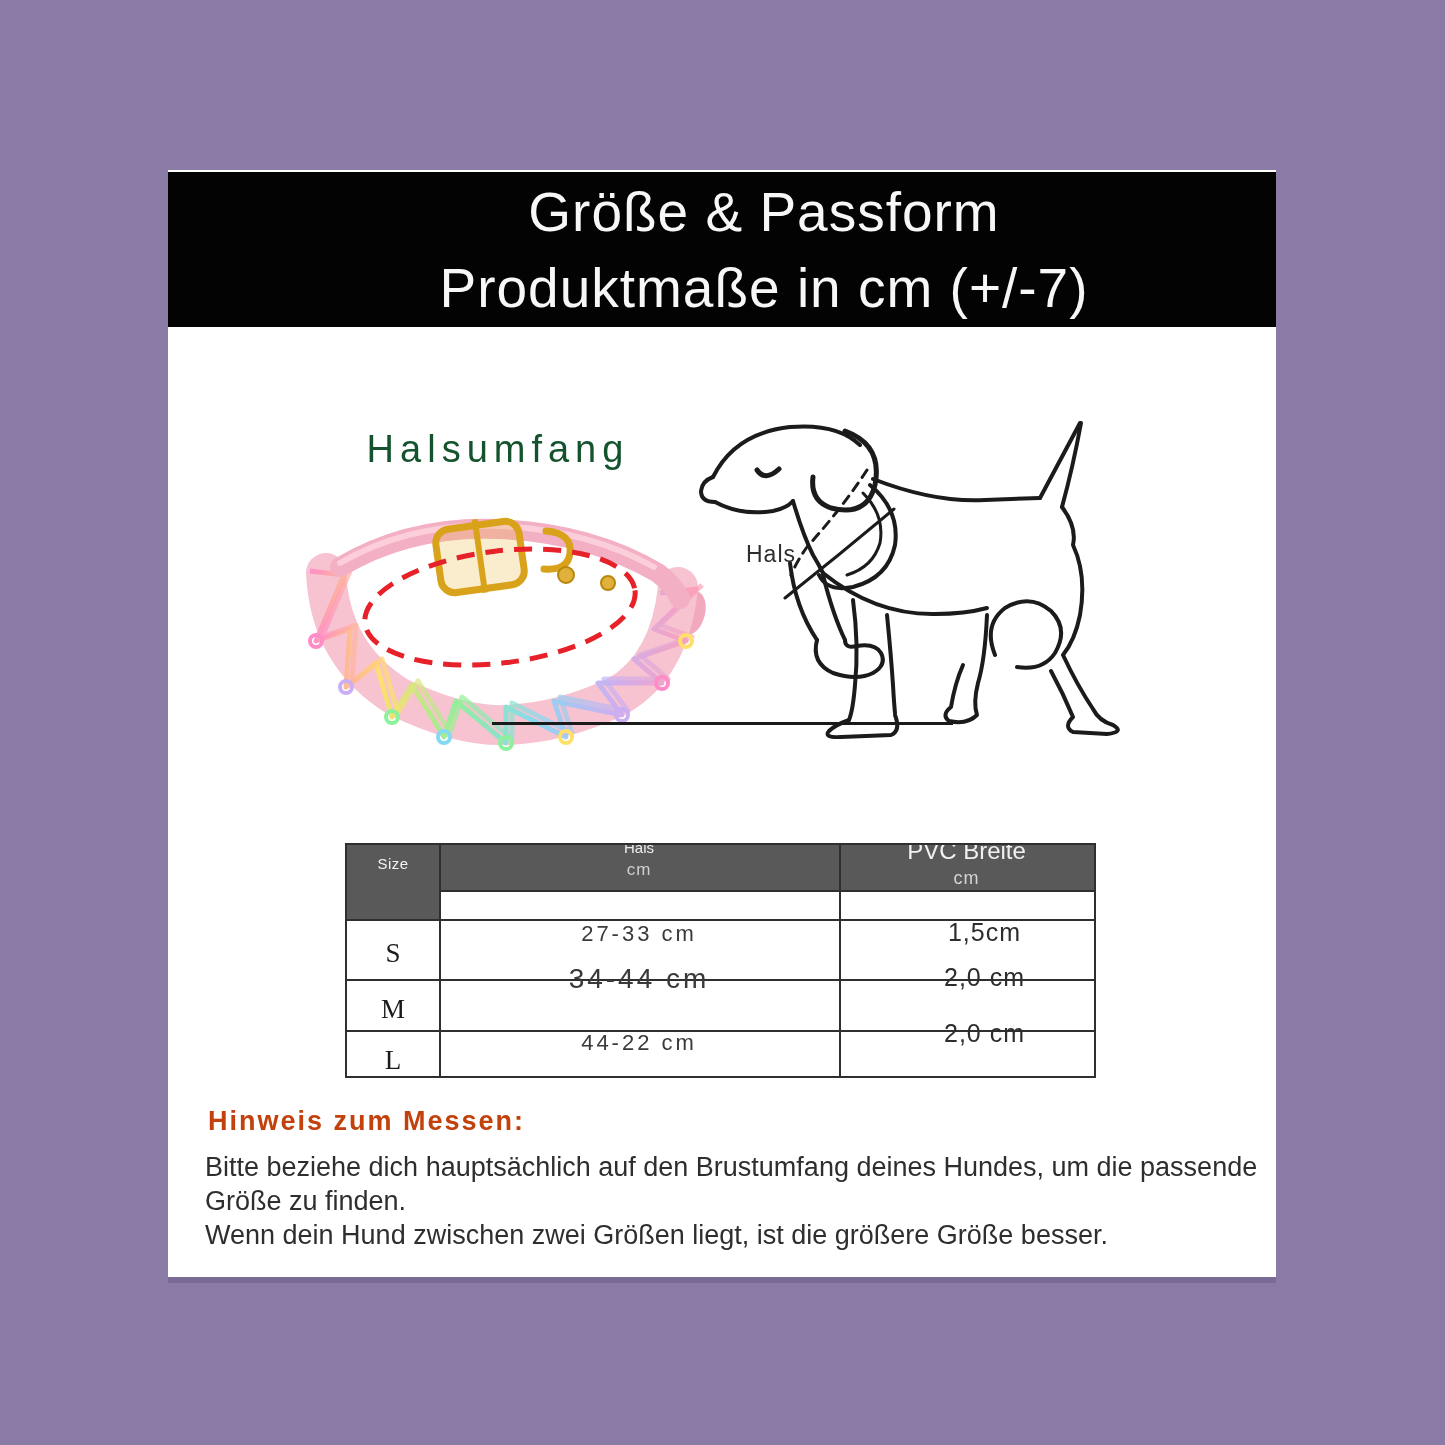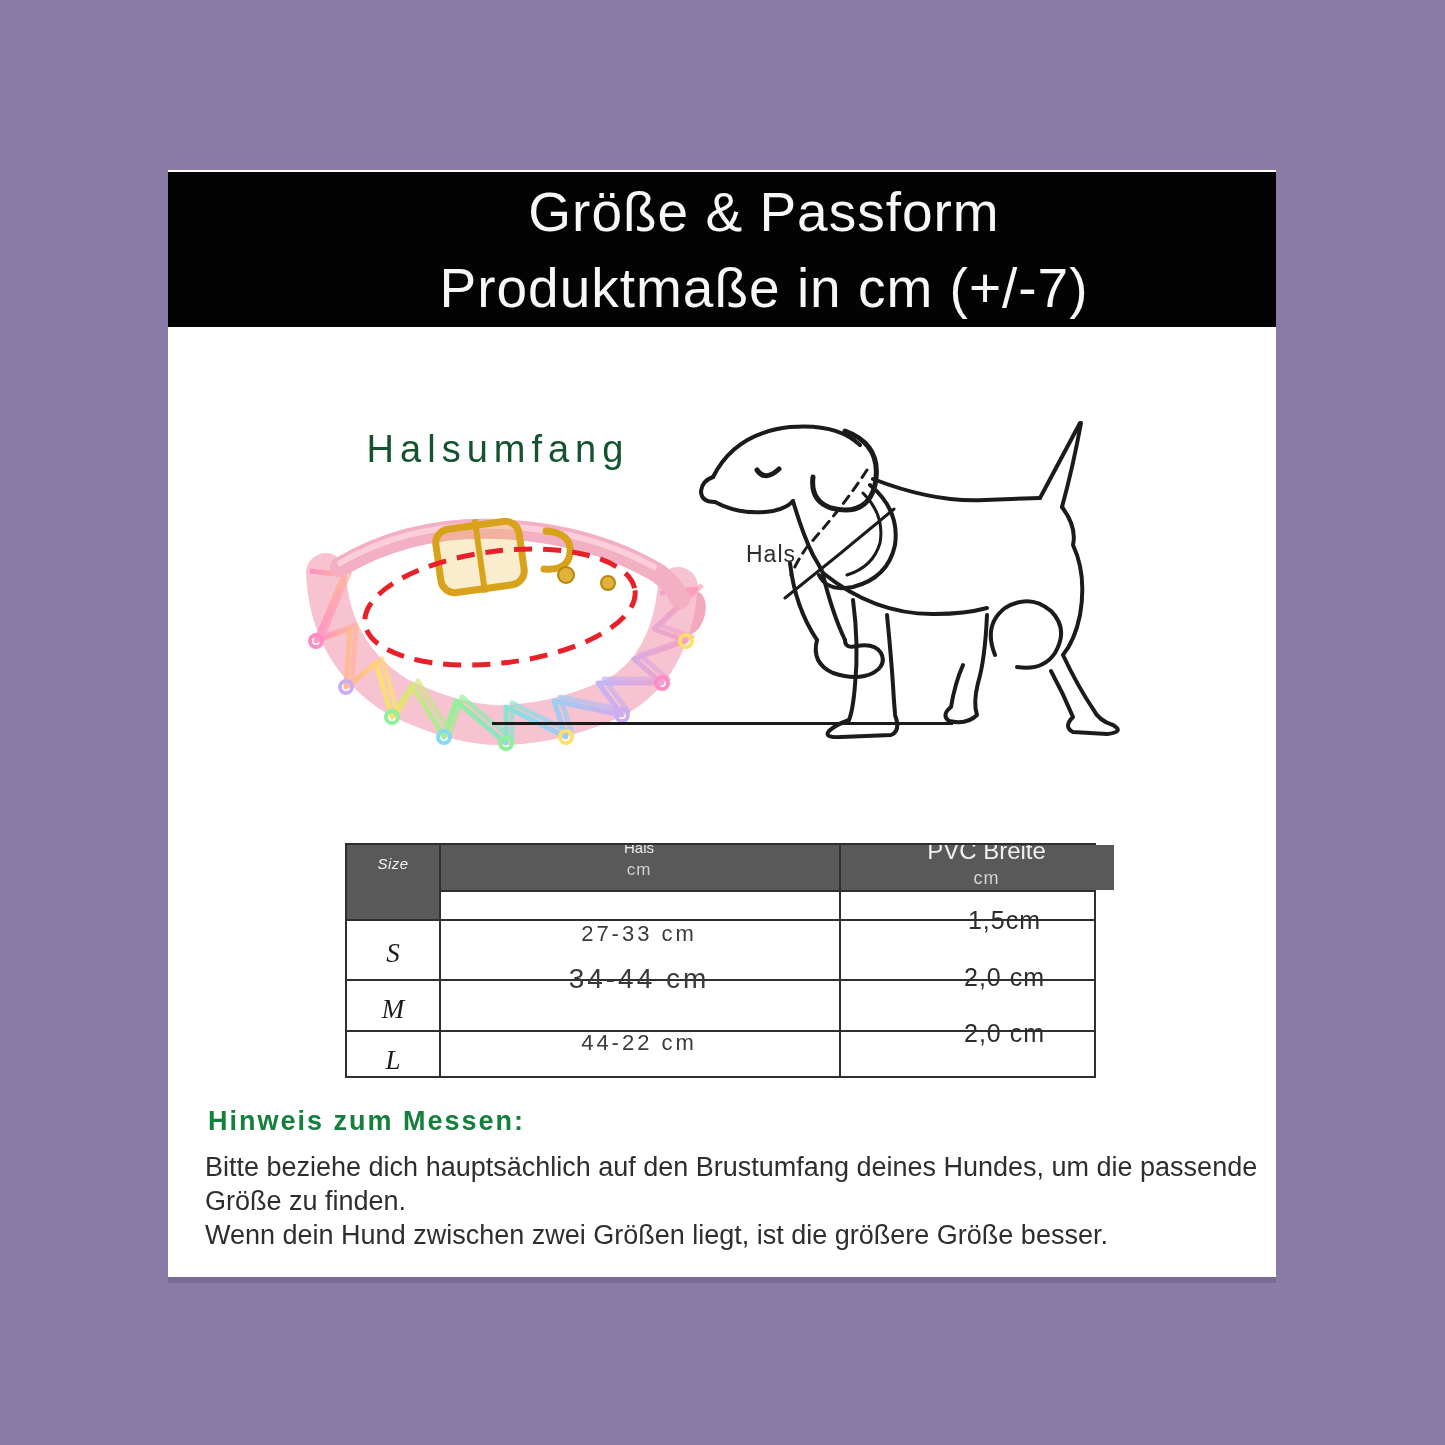--- a/index.html
+++ b/index.html
@@ -37,31 +37,31 @@
   }
   
   .size-table{
     position:absolute;left:177px;top:673px;width:751px;height:235px;
     border:2px solid #2f2f2f;box-sizing:border-box;
   }
   .size-table .abs{position:absolute;}
   .hdr-dark{background:#595959;}
   .tline{background:#2f2f2f;z-index:2;}
   .t-text{z-index:3;text-align:center;}
-  .col-size-x{left:0;width:92px;font-style:italic;}
+  .col-size-x{left:0;width:92px;}
   .col-hals-x{left:92px;width:400px;}
-  .col-pvc-x{left:492px;width:255px;padding-left:20px;}
+  .col-pvc-x{left:492px;width:255px;}
   .clip-box{overflow:hidden;z-index:3;}
   .serif-letter{font-family:"Liberation Serif","DejaVu Serif",serif;font-size:27px;color:#1b1b1b;}
   .range-val{font-size:22px;letter-spacing:3px;color:#3a3a3a;}
   .pvc-val{font-size:25px;letter-spacing:1px;color:#2d2d2d;transform:translateX(18px);}
   
   .note-heading{
     position:absolute;left:40px;top:936px;
-    font-size:27px;font-weight:bold;letter-spacing:2px;color:#15803d;
+    font-size:27px;font-weight:bold;letter-spacing:2px;color:#c2410c;
   }
   .note-body{
     position:absolute;left:37px;top:980px;width:1066px;
     font-size:27px;line-height:34px;color:#2e2e2e;
   }
   .note-body p{margin:0;}
 </style>
 </head>
 <body>
 
@@ -186,21 +186,21 @@
       <div class="t-text" style="margin-top:-6px;font-size:15px;color:#ededed;">Hals</div>
     </div>
     <div class="abs t-text col-hals-x" style="top:15px;font-size:17px;color:#cfcfcf;letter-spacing:1px;">cm</div>
     <div class="abs clip-box col-pvc-x" style="top:0;height:20px;">
       <div class="t-text" style="margin-top:-8px;font-size:24px;color:#f0f0f0;">PVC Breite</div>
     </div>
     <div class="abs t-text col-pvc-x" style="top:23px;font-size:18px;color:#d5d5d5;letter-spacing:1px;">cm</div>
 
     <div class="abs t-text serif-letter col-size-x" style="top:93px;">S</div>
     <div class="abs t-text range-val col-hals-x" style="top:76px;">27-33 cm</div>
-    <div class="abs t-text pvc-val col-pvc-x" style="top:61px;">1,5cm</div>
+    <div class="abs t-text pvc-val col-pvc-x" style="top:73px;">1,5cm</div>
 
     <div class="abs t-text serif-letter col-size-x" style="top:149px;">M</div>
     <div class="abs t-text range-val col-hals-x" style="top:118px;font-size:28px;">34-44 cm</div>
     <div class="abs t-text pvc-val col-pvc-x" style="top:118px;">2,0 cm</div>
 
     <div class="abs t-text serif-letter col-size-x" style="top:200px;">L</div>
     <div class="abs t-text range-val col-hals-x" style="top:185px;">44-22 cm</div>
     <div class="abs t-text pvc-val col-pvc-x" style="top:174px;">2,0 cm</div>
   </div>
 

